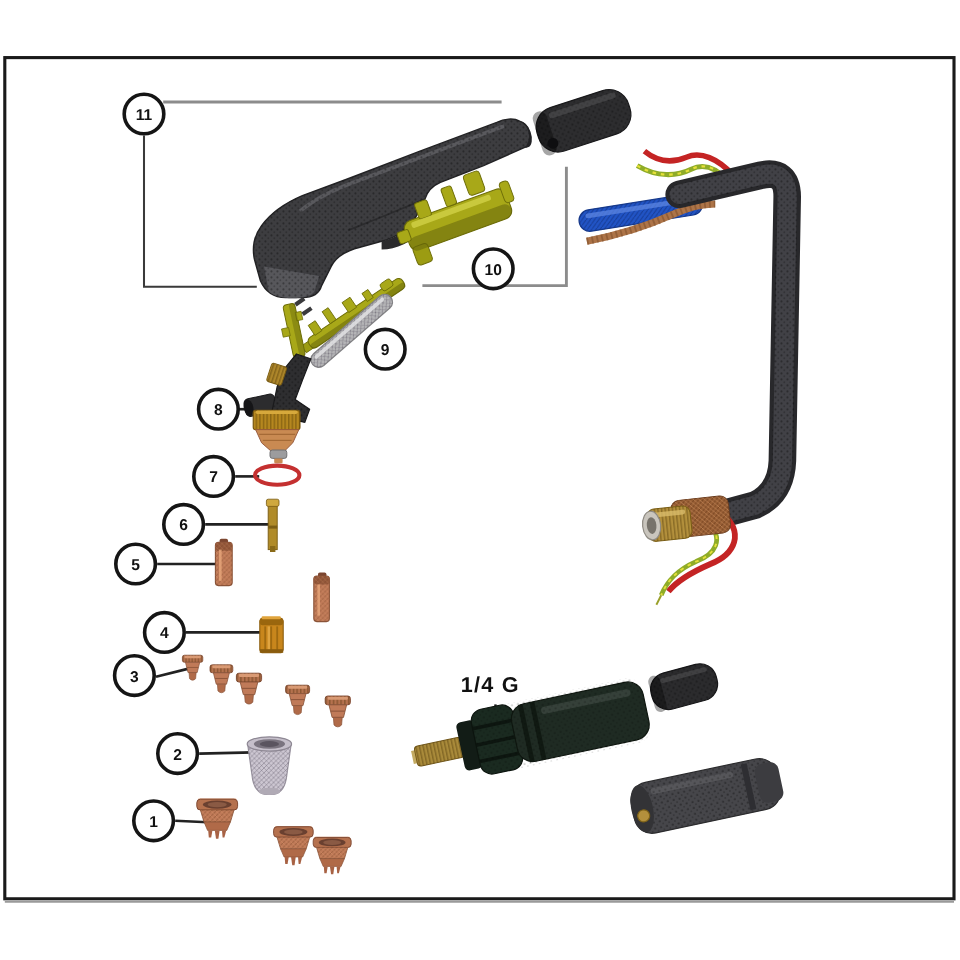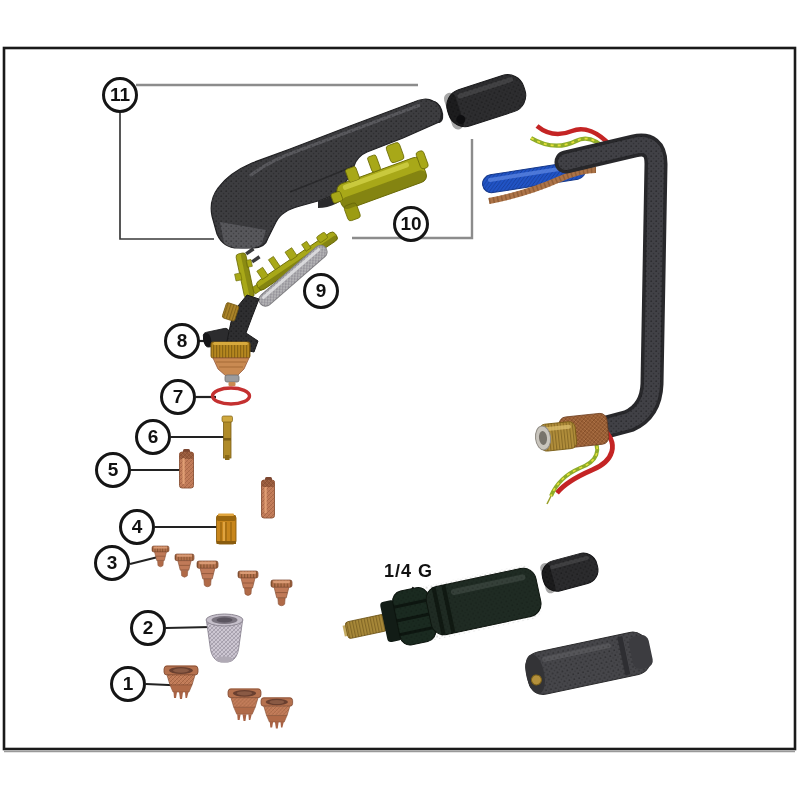--- a/index.html
+++ b/index.html
@@ -2,21 +2,21 @@
 <html><head>
 <meta charset="utf-8">
 <style>
   html,body{margin:0;padding:0;background:#ffffff;}
   #stage{position:relative;width:800px;height:800px;background:#ffffff;overflow:hidden;
          font-family:"Liberation Sans", sans-serif;}
   #scene{position:absolute;left:0;top:0;}
   .badge{position:absolute;width:36px;height:36px;border-radius:50%;
          border:3px solid #151515;background:#ffffff;box-sizing:border-box;
          display:flex;align-items:center;justify-content:center;
-         font-weight:bold;font-size:19px;color:#111;z-index:5;
+         font-weight:bold;font-size:13px;color:#111;z-index:5;
          font-family:"Liberation Sans", sans-serif;}
   .thread-label{position:absolute;left:384px;top:561px;z-index:5;
          font-weight:bold;font-size:18px;color:#111;letter-spacing:1px;
          font-family:"Liberation Sans", sans-serif;}
 </style>
 </head>
 <body>
 
 <div id="stage">
 

